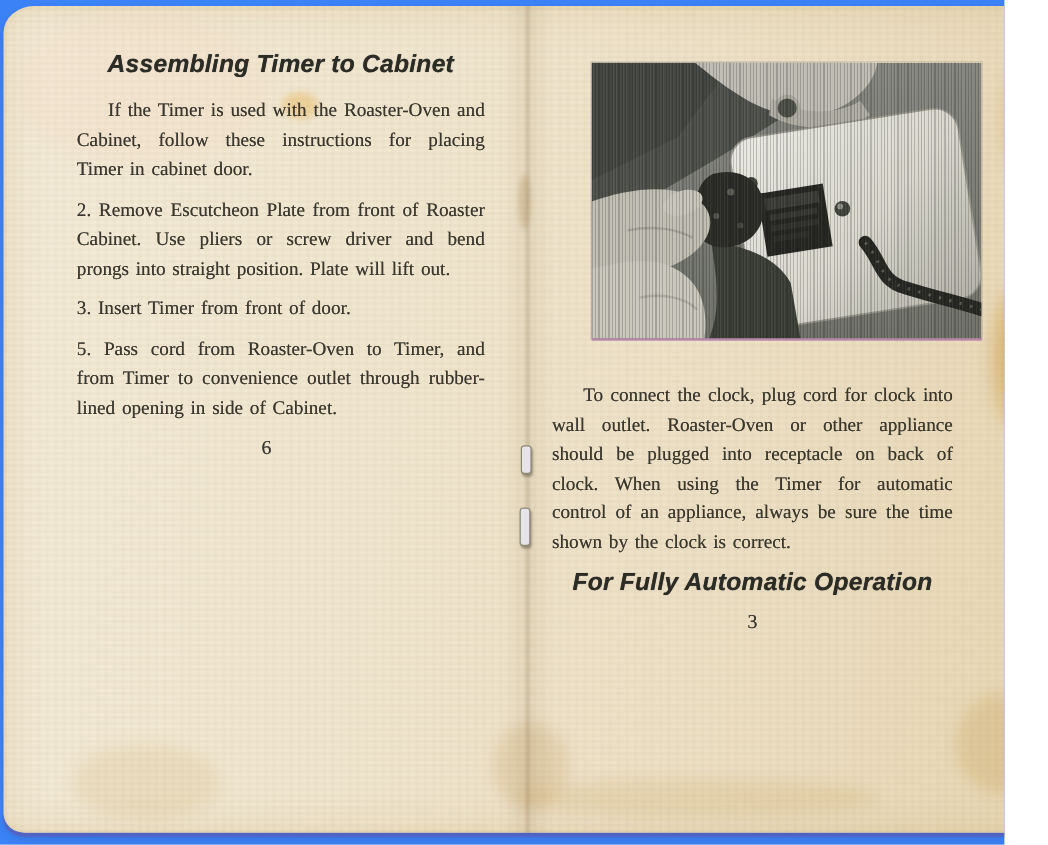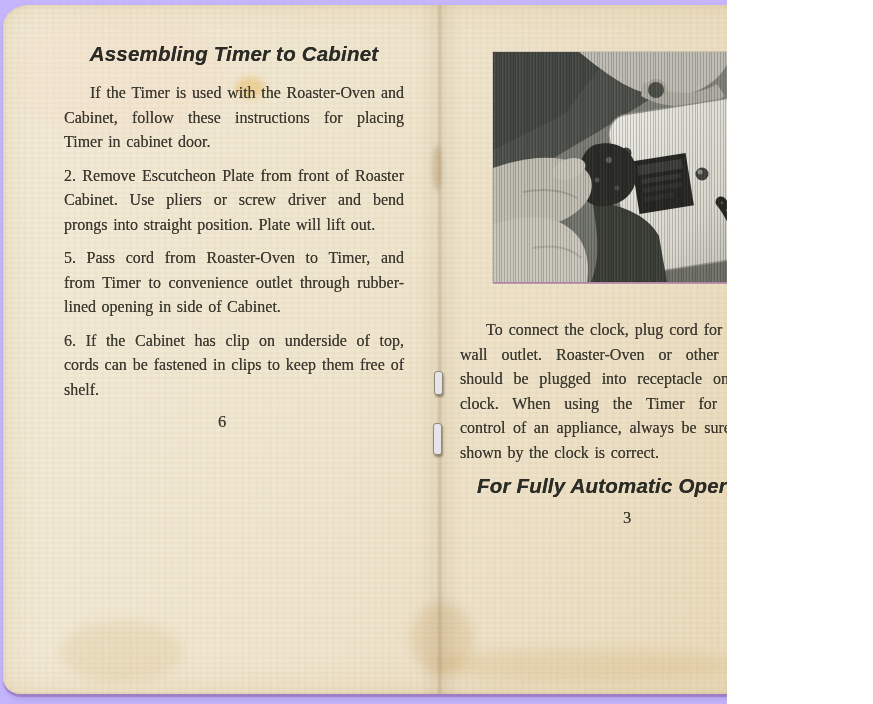--- a/index.html
+++ b/index.html
@@ -1,16 +1,16 @@
 <!DOCTYPE html>
 <html><head>
 <meta charset="utf-8">
 <style>
   html,body{margin:0;padding:0;background:#ffffff;}
-  .scan{position:relative;width:727px;height:704px;background:#c4b5fd;overflow:hidden;
+  .scan{position:relative;width:837px;height:704px;background:#3b82f6;overflow:hidden;
         font-family:"Liberation Serif","DejaVu Serif",serif;}
 
   
   .paper{position:absolute;left:3px;top:5px;width:856px;height:689px;
     background:linear-gradient(100deg,#f3ebd8 0%,#f0e6cf 40%,#ecdfc4 72%,#e8d7b4 100%);
     border-radius:26px 12px 14px 18px / 22px 12px 12px 16px;
     box-shadow:0 3px 1px rgba(120,70,150,.40), 2px 5px 9px rgba(0,0,0,.10),
                inset 0 0 34px rgba(205,175,120,.28), inset 0 0 5px rgba(212,188,140,.45);}
   .paper::after{content:"";position:absolute;inset:0;border-radius:inherit;pointer-events:none;
     background:repeating-linear-gradient(0deg,rgba(140,110,60,.03) 0 2px,transparent 2px 5px),
@@ -75,22 +75,22 @@
     <div class="stain s9"></div>
     <div class="fold"></div>
     <div class="staple staple1"></div>
     <div class="staple staple2"></div>
   </div>
 
   <section class="page page-left">
     <h1 class="headline">Assembling Timer to Cabinet</h1>
     <p class="body indent">If the Timer is used with the Roaster-Oven and Cabinet, follow these instructions for placing Timer in cabinet door.</p>
     <p class="body">2. Remove Escutcheon Plate from front of Roaster Cabinet. Use pliers or screw driver and bend prongs into straight position. Plate will lift out.</p>
+    <p class="body">3. Insert Timer from front of door.</p>
     <p class="body">5. Pass cord from Roaster-Oven to Timer, and from Timer to convenience outlet through rubber-lined opening in side of Cabinet.</p>
-    <p class="body">6. If the Cabinet has clip on underside of top, cords can be fastened in clips to keep them free of shelf.</p>
     <div class="pagenum pagenum-left">6</div>
   </section>
 
   <figure class="photo" aria-label="Hand plugging a cord into the receptacle on the back of the Timer clock">
     <svg viewBox="0 0 325 230" xmlns="http://www.w3.org/2000/svg">
       <defs>
         <linearGradient id="clockg" x1="0" y1="0" x2="1" y2="1">
           <stop offset="0" stop-color="#efede2"></stop>
           <stop offset="0.55" stop-color="#dedbc9"></stop>
           <stop offset="1" stop-color="#b5b2a0"></stop>

